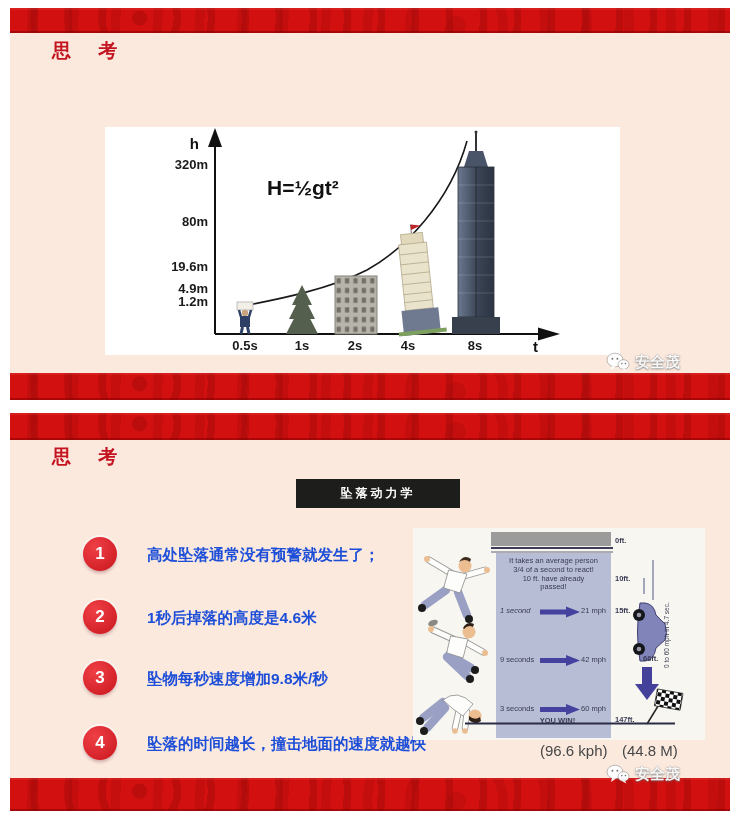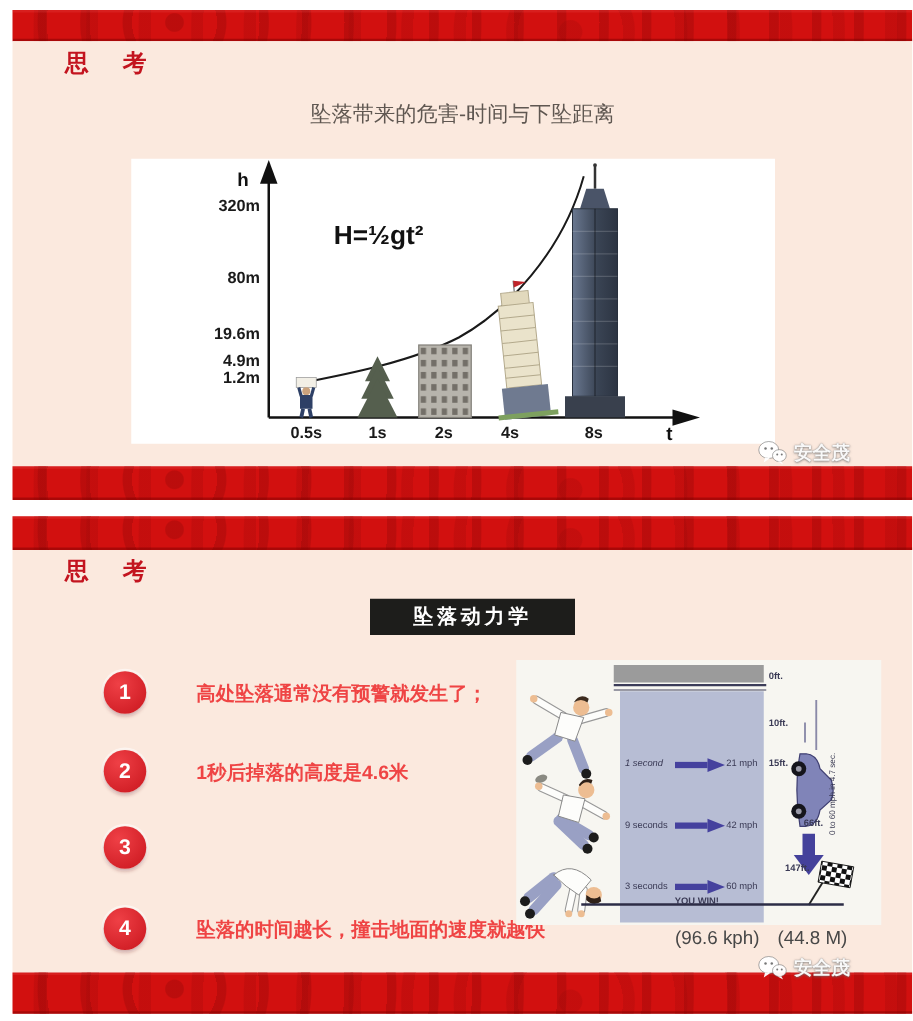--- a/index.html
+++ b/index.html
@@ -9,27 +9,27 @@
         background-image:
           repeating-radial-gradient(circle at 18% 40%, rgba(150,8,8,.38) 0 7px, rgba(150,8,8,0) 8px 34px),
           repeating-radial-gradient(circle at 62% 70%, rgba(165,10,10,.30) 0 9px, rgba(165,10,10,0) 10px 42px);
         box-shadow:inset 0 -2px 0 rgba(120,0,0,.45), inset 0 2px 0 rgba(255,120,120,.15);}
   .cream{position:absolute;left:10px;width:720px;background:#fbe9de;}
   .think{position:absolute;font-size:19px;font-weight:bold;color:#c3141f;letter-spacing:11px;}
   .s1-title{position:absolute;left:10px;width:720px;text-align:center;font-size:17px;color:#5f5751;}
   .chartbox{position:absolute;left:105px;top:127px;width:515px;height:228px;background:#fff;}
   .blackbox{position:absolute;left:296px;top:479px;width:164px;height:29px;background:#1d1d1b;
             display:flex;align-items:center;justify-content:center;}
-  .blackbox span{color:#fff;font-size:16px;font-weight:bold;letter-spacing:3px;text-align:right;}
+  .blackbox span{color:#fff;font-size:12px;font-weight:bold;letter-spacing:3px;text-align:right;}
   .num-circle{position:absolute;left:83px;width:34px;height:34px;border-radius:50%;
               background:radial-gradient(circle at 35% 30%, #ef4046, #c9151d);
               box-shadow:0 2px 3px rgba(120,30,30,.35), 0 0 0 2px rgba(255,255,255,.55);
               display:flex;align-items:center;justify-content:center;}
   .num-circle span{color:#fff;font-size:17px;font-weight:bold;}
-  .item-text{position:absolute;left:147px;width:280px;font-size:15.5px;font-weight:600;color:#ef4444;margin-left:10px;}
+  .item-text{position:absolute;left:147px;width:280px;font-size:15.5px;font-weight:600;color:#1d4ed8;}
   .illus{position:absolute;left:413px;top:528px;width:292px;height:212px;background:#f7f6f1;}
   .illus .txt{position:absolute;color:#3a3a55;font-size:7.5px;line-height:8.8px;}
   .reaction{left:84px;top:29px;width:113px;text-align:center;}
   .youwin{left:84px;top:189px;width:121px;text-align:center;font-weight:bold;font-size:8px;color:#2c2c48;}
   .dist{left:202px;color:#333;font-size:7.3px;font-weight:600;}
   .car-cap{position:absolute;left:250px;top:70px;height:70px;writing-mode:vertical-rl;
            transform:rotate(180deg);font-size:6.5px;color:#3a3a52;white-space:nowrap;}
   .note{position:absolute;top:742px;font-size:15px;font-weight:normal;color:#474747;}
   .watermark{position:absolute;display:flex;align-items:center;gap:5px;z-index:5;}
   .watermark span{font-size:15px;font-weight:bold;color:rgba(255,255,255,.95);
@@ -38,21 +38,20 @@
 </head>
 <body>
 
 <div class="page">
 
   <div class="band" style="top:8px;height:25px;"></div>
   <div class="cream" style="top:33px;height:340px;"></div>
   <div class="band" style="top:373px;height:27px;"></div>
 
   <div class="think" style="left:52px;top:38px;">思 考</div>
-  <div class="s1-title" style="top:80px;">坠落带来的危害-时间与下坠距离</div>
 
   <div class="chartbox">
     <svg width="515" height="228" viewBox="0 0 515 228">
       <defs>
         <pattern id="winp" x="230" y="149" width="8.4" height="9.7" patternUnits="userSpaceOnUse">
           <rect width="8.4" height="9.7" fill="#b7b4ac"></rect>
           <rect x="1.6" y="2.2" width="4.2" height="5.2" fill="#736f68"></rect>
         </pattern>
         <linearGradient id="tg" x1="0" y1="0" x2="1" y2="0">
           <stop offset="0" stop-color="#6a7890"></stop>
@@ -157,20 +156,21 @@
   <div class="item-text" style="top:545px;">高处坠落通常没有预警就发生了；</div>
 
   <div class="num-circle" style="top:600px;">
       <span>2</span>
     </div>
   <div class="item-text" style="top:608px;">1秒后掉落的高度是4.6米</div>
 
   <div class="num-circle" style="top:661px;">
       <span>3</span>
     </div>
+  <div class="item-text" style="top:669px;">坠物每秒速度增加9.8米/秒</div>
 
   <div class="num-circle" style="top:726px;">
       <span>4</span>
     </div>
   <div class="item-text" style="top:734px;">坠落的时间越长，撞击地面的速度就越快</div>
 
   <div class="illus">
     <svg width="292" height="212" viewBox="0 0 292 212" style="position:absolute;left:0;top:0;">
       <defs>
         <pattern id="checks" width="8" height="8" patternUnits="userSpaceOnUse">
@@ -264,33 +264,39 @@
       </g>
 
       <g>
         <line x1="234" y1="196" x2="250" y2="170" stroke="#222" stroke-width="1.5"></line>
         <rect x="243" y="161" width="26" height="17" fill="url(#checks)" stroke="#111" stroke-width="0.7" transform="rotate(10 244 169)"></rect>
       </g>
 
       <line x1="52" y1="195.5" x2="262" y2="195.5" stroke="#2c2c46" stroke-width="2"></line>
     </svg>
 
+    <div class="txt reaction">
+      <div>It takes an average person</div>
+      <div>3/4 of a second to react!</div>
+      <div>10 ft. have already</div>
+      <div>passed!</div>
+    </div>
 
     <div class="txt" style="left:87px;top:79px;font-style:italic;">1 second</div>
     <div class="txt" style="left:168px;top:79px;">21 mph</div>
     <div class="txt" style="left:87px;top:127.5px;">9 seconds</div>
     <div class="txt" style="left:168px;top:127.5px;">42 mph</div>
     <div class="txt" style="left:87px;top:176.5px;">3 seconds</div>
     <div class="txt" style="left:168px;top:176.5px;text-align:right;">60 mph</div>
 
     <div class="txt dist" style="top:9px;">0ft.</div>
     <div class="txt dist" style="top:47px;">10ft.</div>
     <div class="txt dist" style="top:79px;">15ft.</div>
     <div class="txt dist" style="top:127px;margin-left:28px;">66ft.</div>
-    <div class="txt dist" style="top:163px;margin-left:13px;">147ft.</div>
+    <div class="txt dist" style="top:188px;">147ft.</div>
 
     <div class="txt youwin">YOU WIN!</div>
     <div class="car-cap">0 to 60 mph in 4.7 sec.</div>
   </div>
 
   <div class="note" style="left:540px;">(96.6 kph)</div>
   <div class="note" style="left:622px;">(44.8 M)</div>
 
   <div class="watermark" style="left:606px;top:764px;">
     <svg width="24" height="20" viewBox="0 0 24 20">

